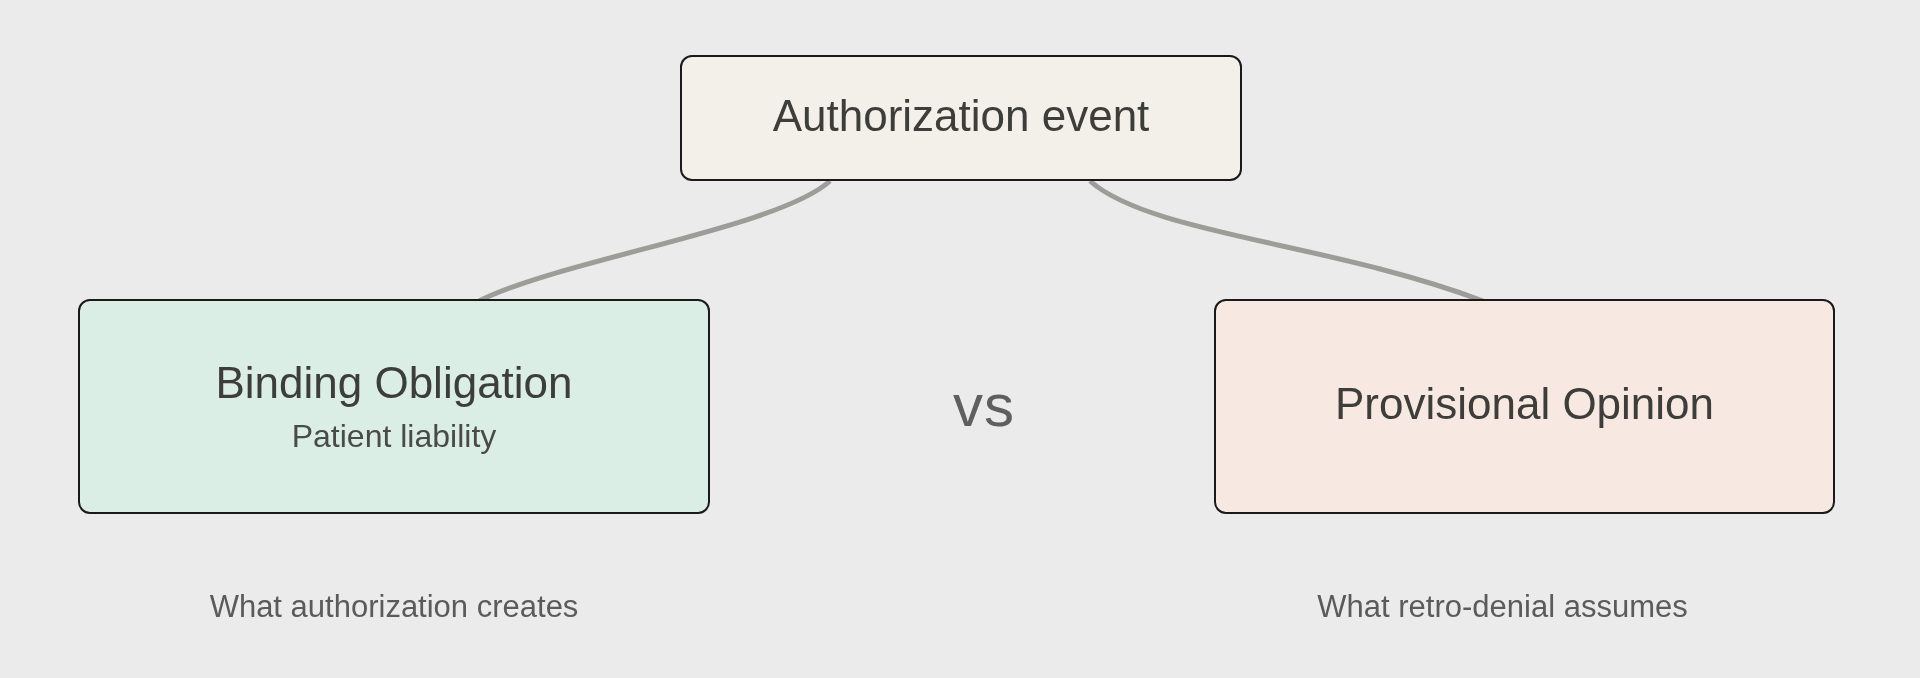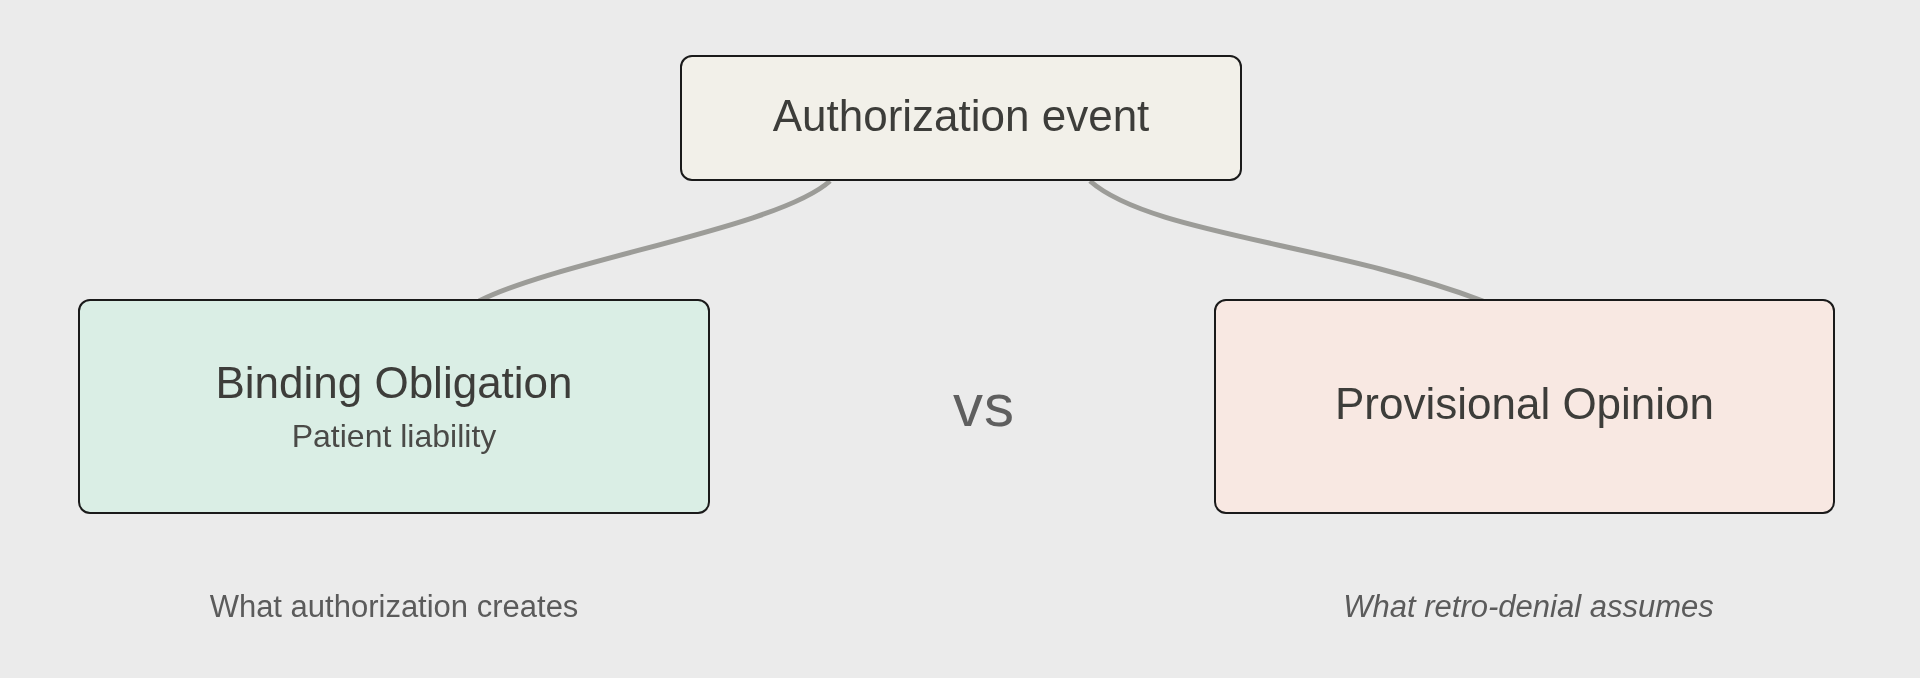--- a/index.html
+++ b/index.html
@@ -87,23 +87,22 @@
     color: #5b5b5b;
     text-align: center;
     white-space: nowrap;
     margin-top: 43px;
   }
   .caption-left {
     left: 78px;
     width: 632px;
   }
   .caption-right {
-    left: 1218px;
+    left: 1192px;
     width: 621px;
-    font-style: italic;
   }
 </style>
 </head>
 <body>
 
 <div class="canvas">
 
   <svg class="connectors" viewBox="0 0 1920 678" xmlns="http://www.w3.org/2000/svg">
     <path d="M 830 181 C 778 228, 560 260, 479 301"></path>
     <path d="M 1090 181 C 1150 234, 1330 243, 1483 301"></path>

